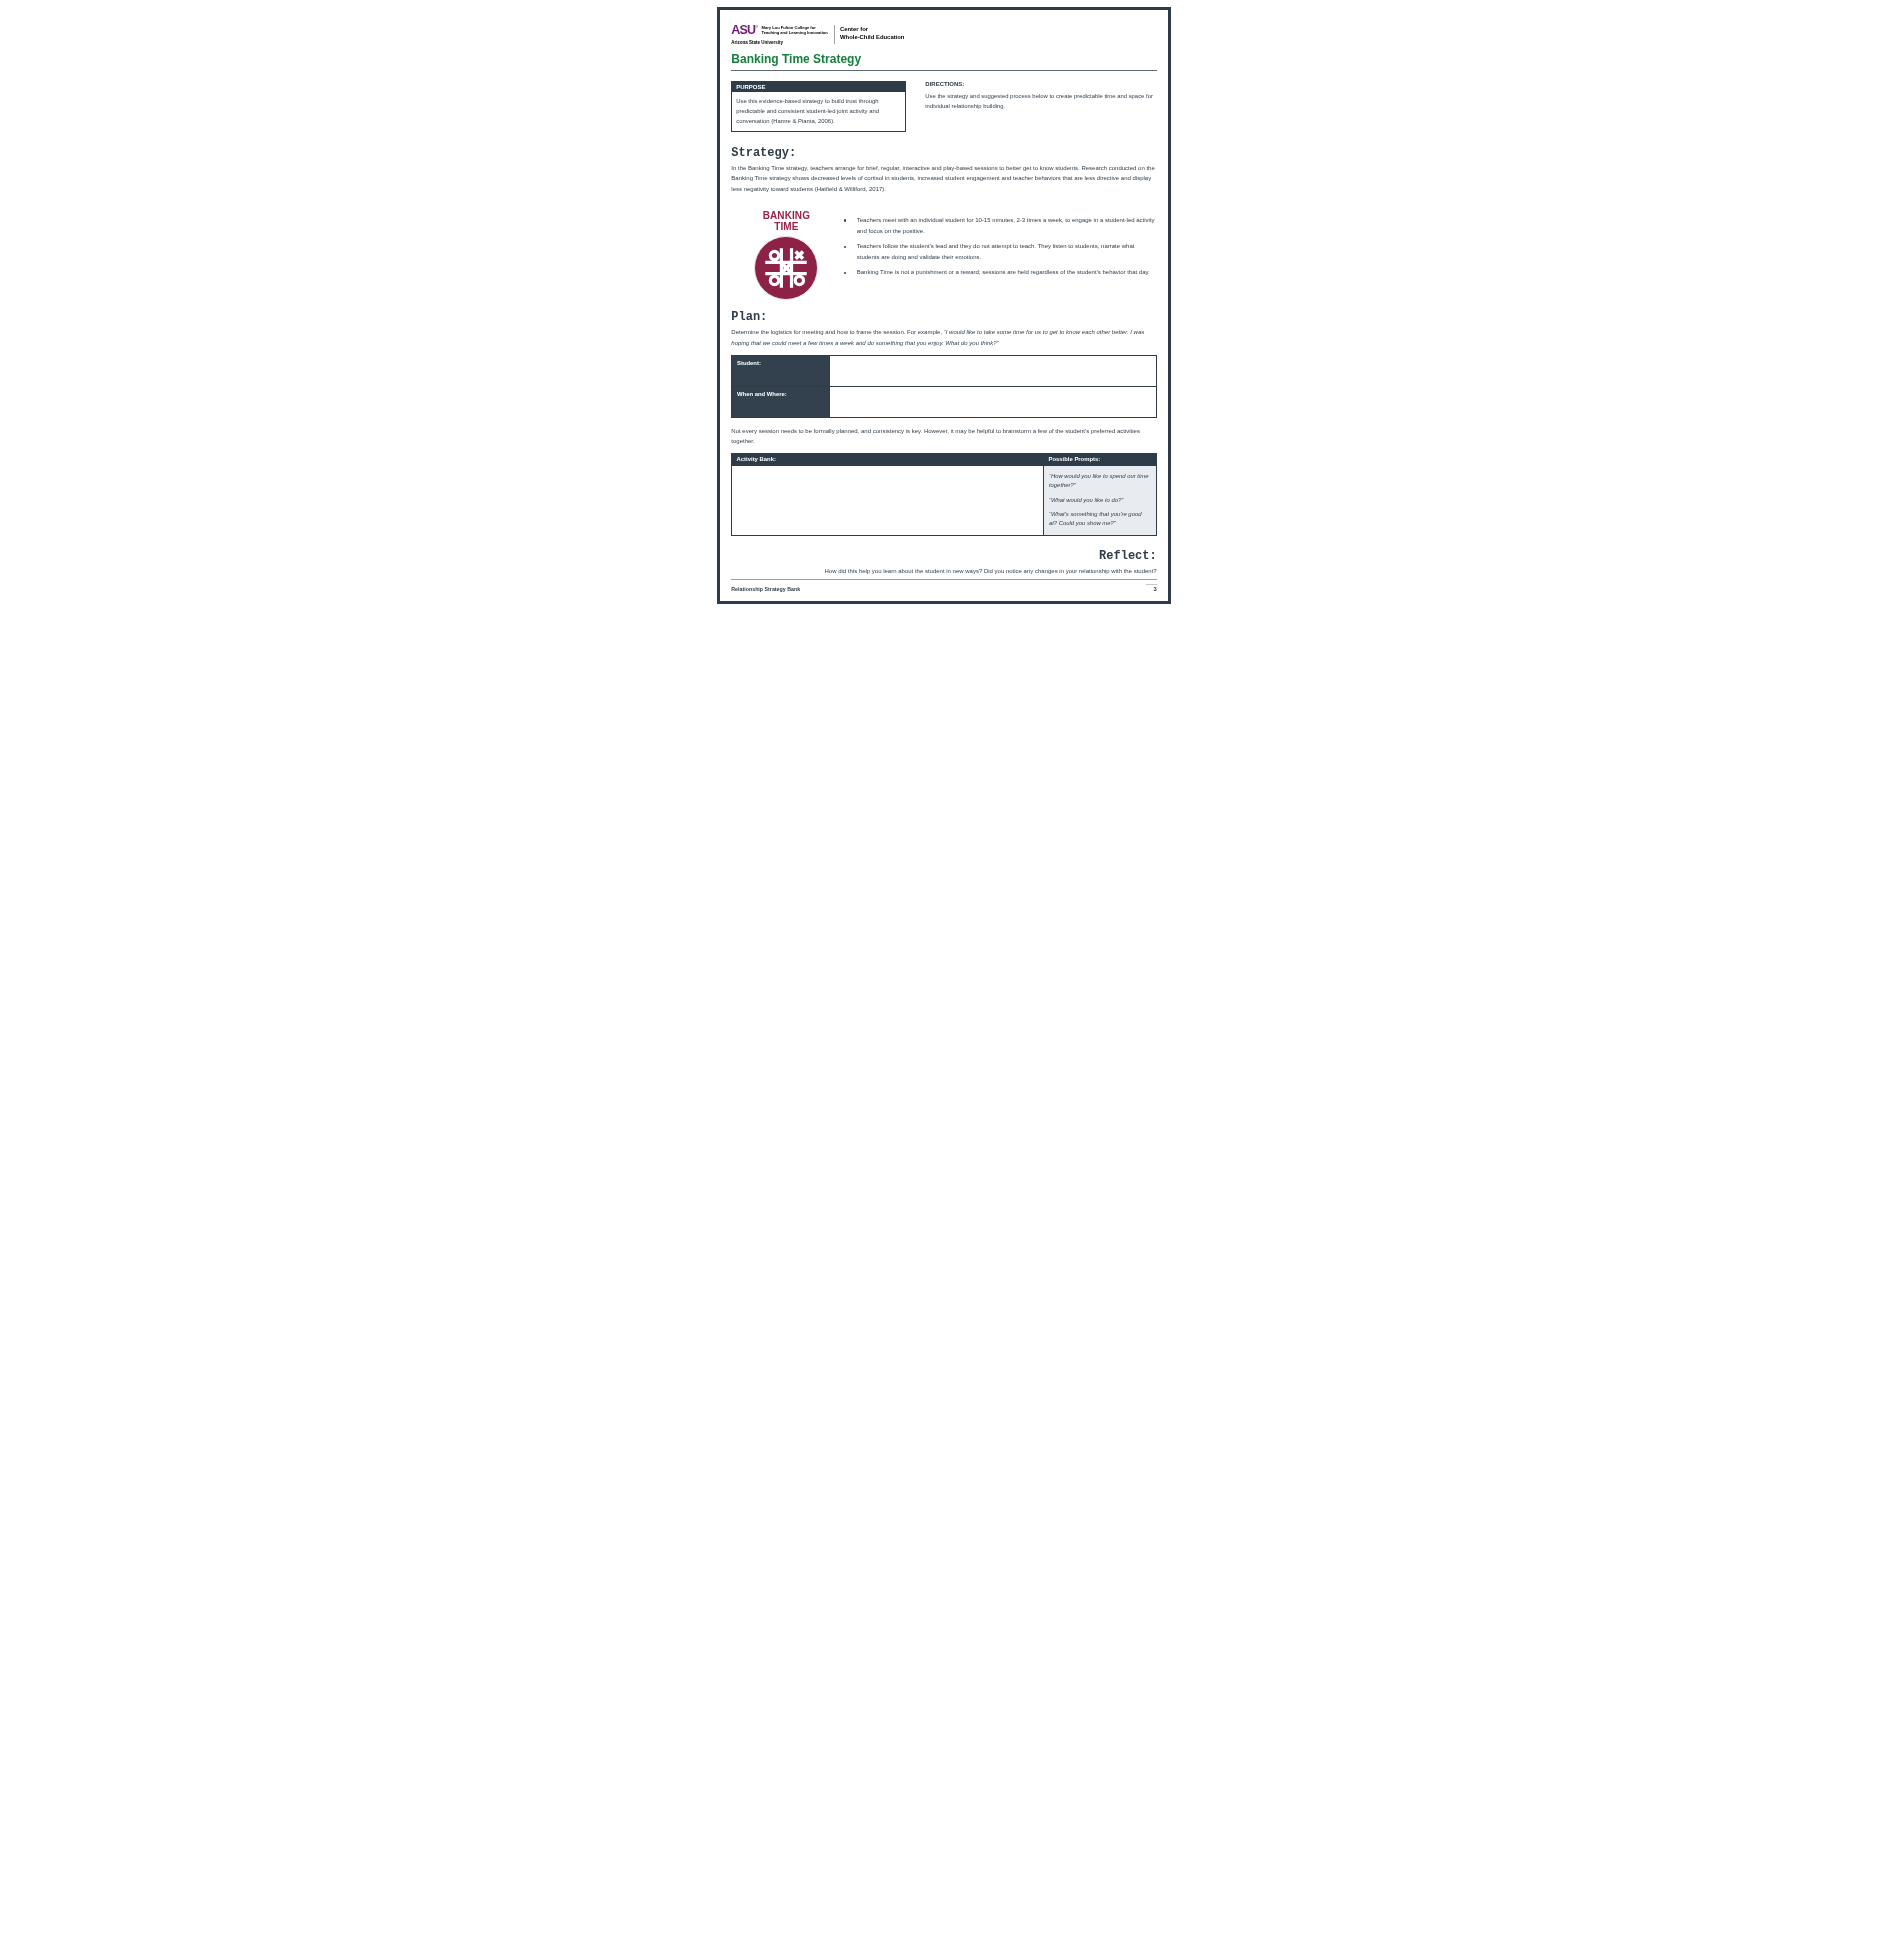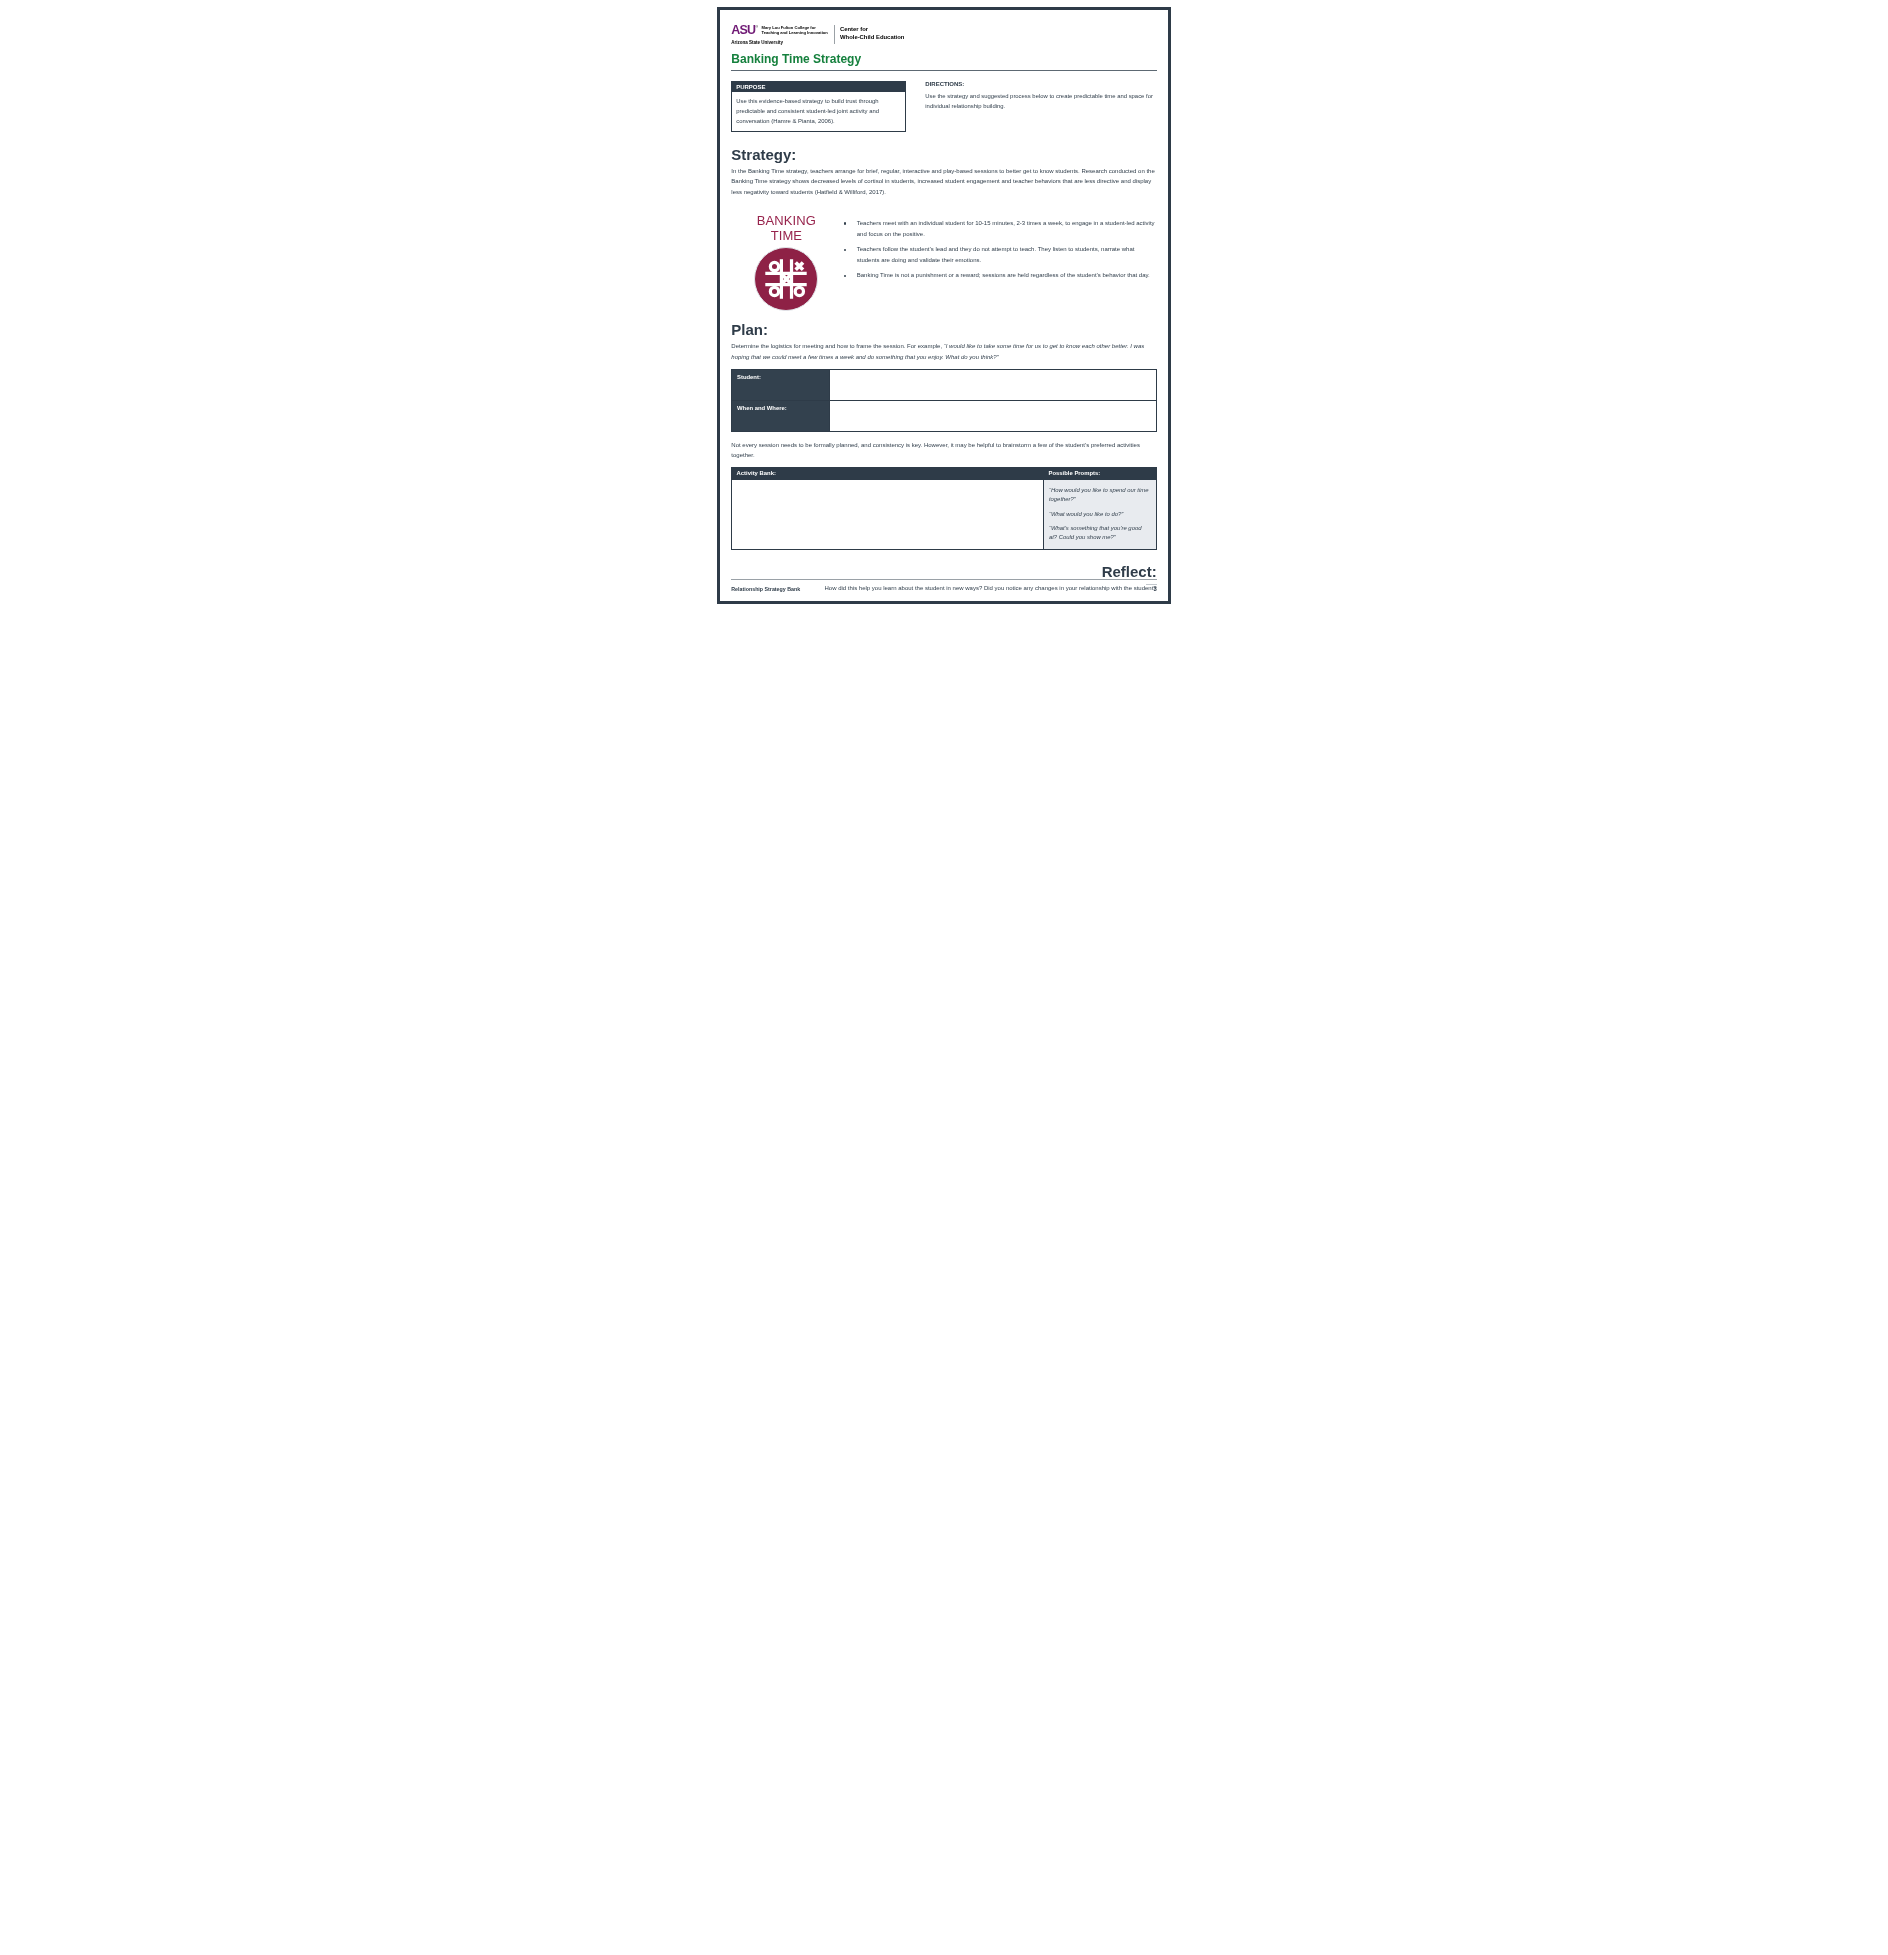--- a/index.html
+++ b/index.html
@@ -28,28 +28,28 @@
   
   .pd-row { display:flex; margin-top:9.8px; }
   .purpose-box { width:173px; flex:none; border:0.8px solid #2e3b48; }
   .purpose-head { background:#2e3b48; color:#fff; font-weight:bold; font-size:6px; padding:2px 3.9px; border-bottom:0.8px solid #ffffff; }
   .purpose-body { padding:3.1px 4.3px 4.7px 3.9px; font-size:5.9px; line-height:1.7; }
   .directions { margin-left:19px; flex:1; padding-top:0.8px; padding-right:2.3px; }
   .directions-head { font-weight:bold; font-size:6px; color:#2e3b48; }
   .directions-body { margin-top:3.5px; font-size:5.9px; line-height:1.75; }
 
   
-  .section-heading { font-size:15px; font-weight:bold; color:#2f3c49; }
+  .section-heading { font-size:12px; font-weight:bold; color:#2f3c49;font-family:Liberation Mono, monospace; }
   .strategy { margin-top:14px; }
   .para { margin-top:3.1px; font-size:6px; line-height:1.75; }
 
   
   .banking-row { display:flex; margin-top:15.6px; }
   .banking-left { margin-left:19.6px; width:71px; flex:none; text-align:center; }
-  .banking-heading { font-size:13px; font-weight:normal; color:#97234c; letter-spacing:0.1px; }
+  .banking-heading { font-size:10px; font-weight:bold; color:#97234c; letter-spacing:0.1px; }
   .icon-circle { margin:4.7px auto 0; width:62px; height:62px; border-radius:50%;
     background:#8e2146; border:1.2px solid #e2e6ea; display:flex; align-items:center; justify-content:center; }
   .bullets { flex:1; margin-left:22px; padding-top:5.5px; padding-right:0.8px; }
   .bullet { display:flex; margin-bottom:5.1px; }
   .bullet:last-child { margin-bottom:0; }
   .bullet-dot { width:2.3px; height:2.3px; border-radius:50%; background:#33404d; margin-top:4.3px; margin-right:10.6px; flex:none; }
   .bullet-text { font-size:6px; line-height:1.75; }
 
   
   .plan { margin-top:10px; }

